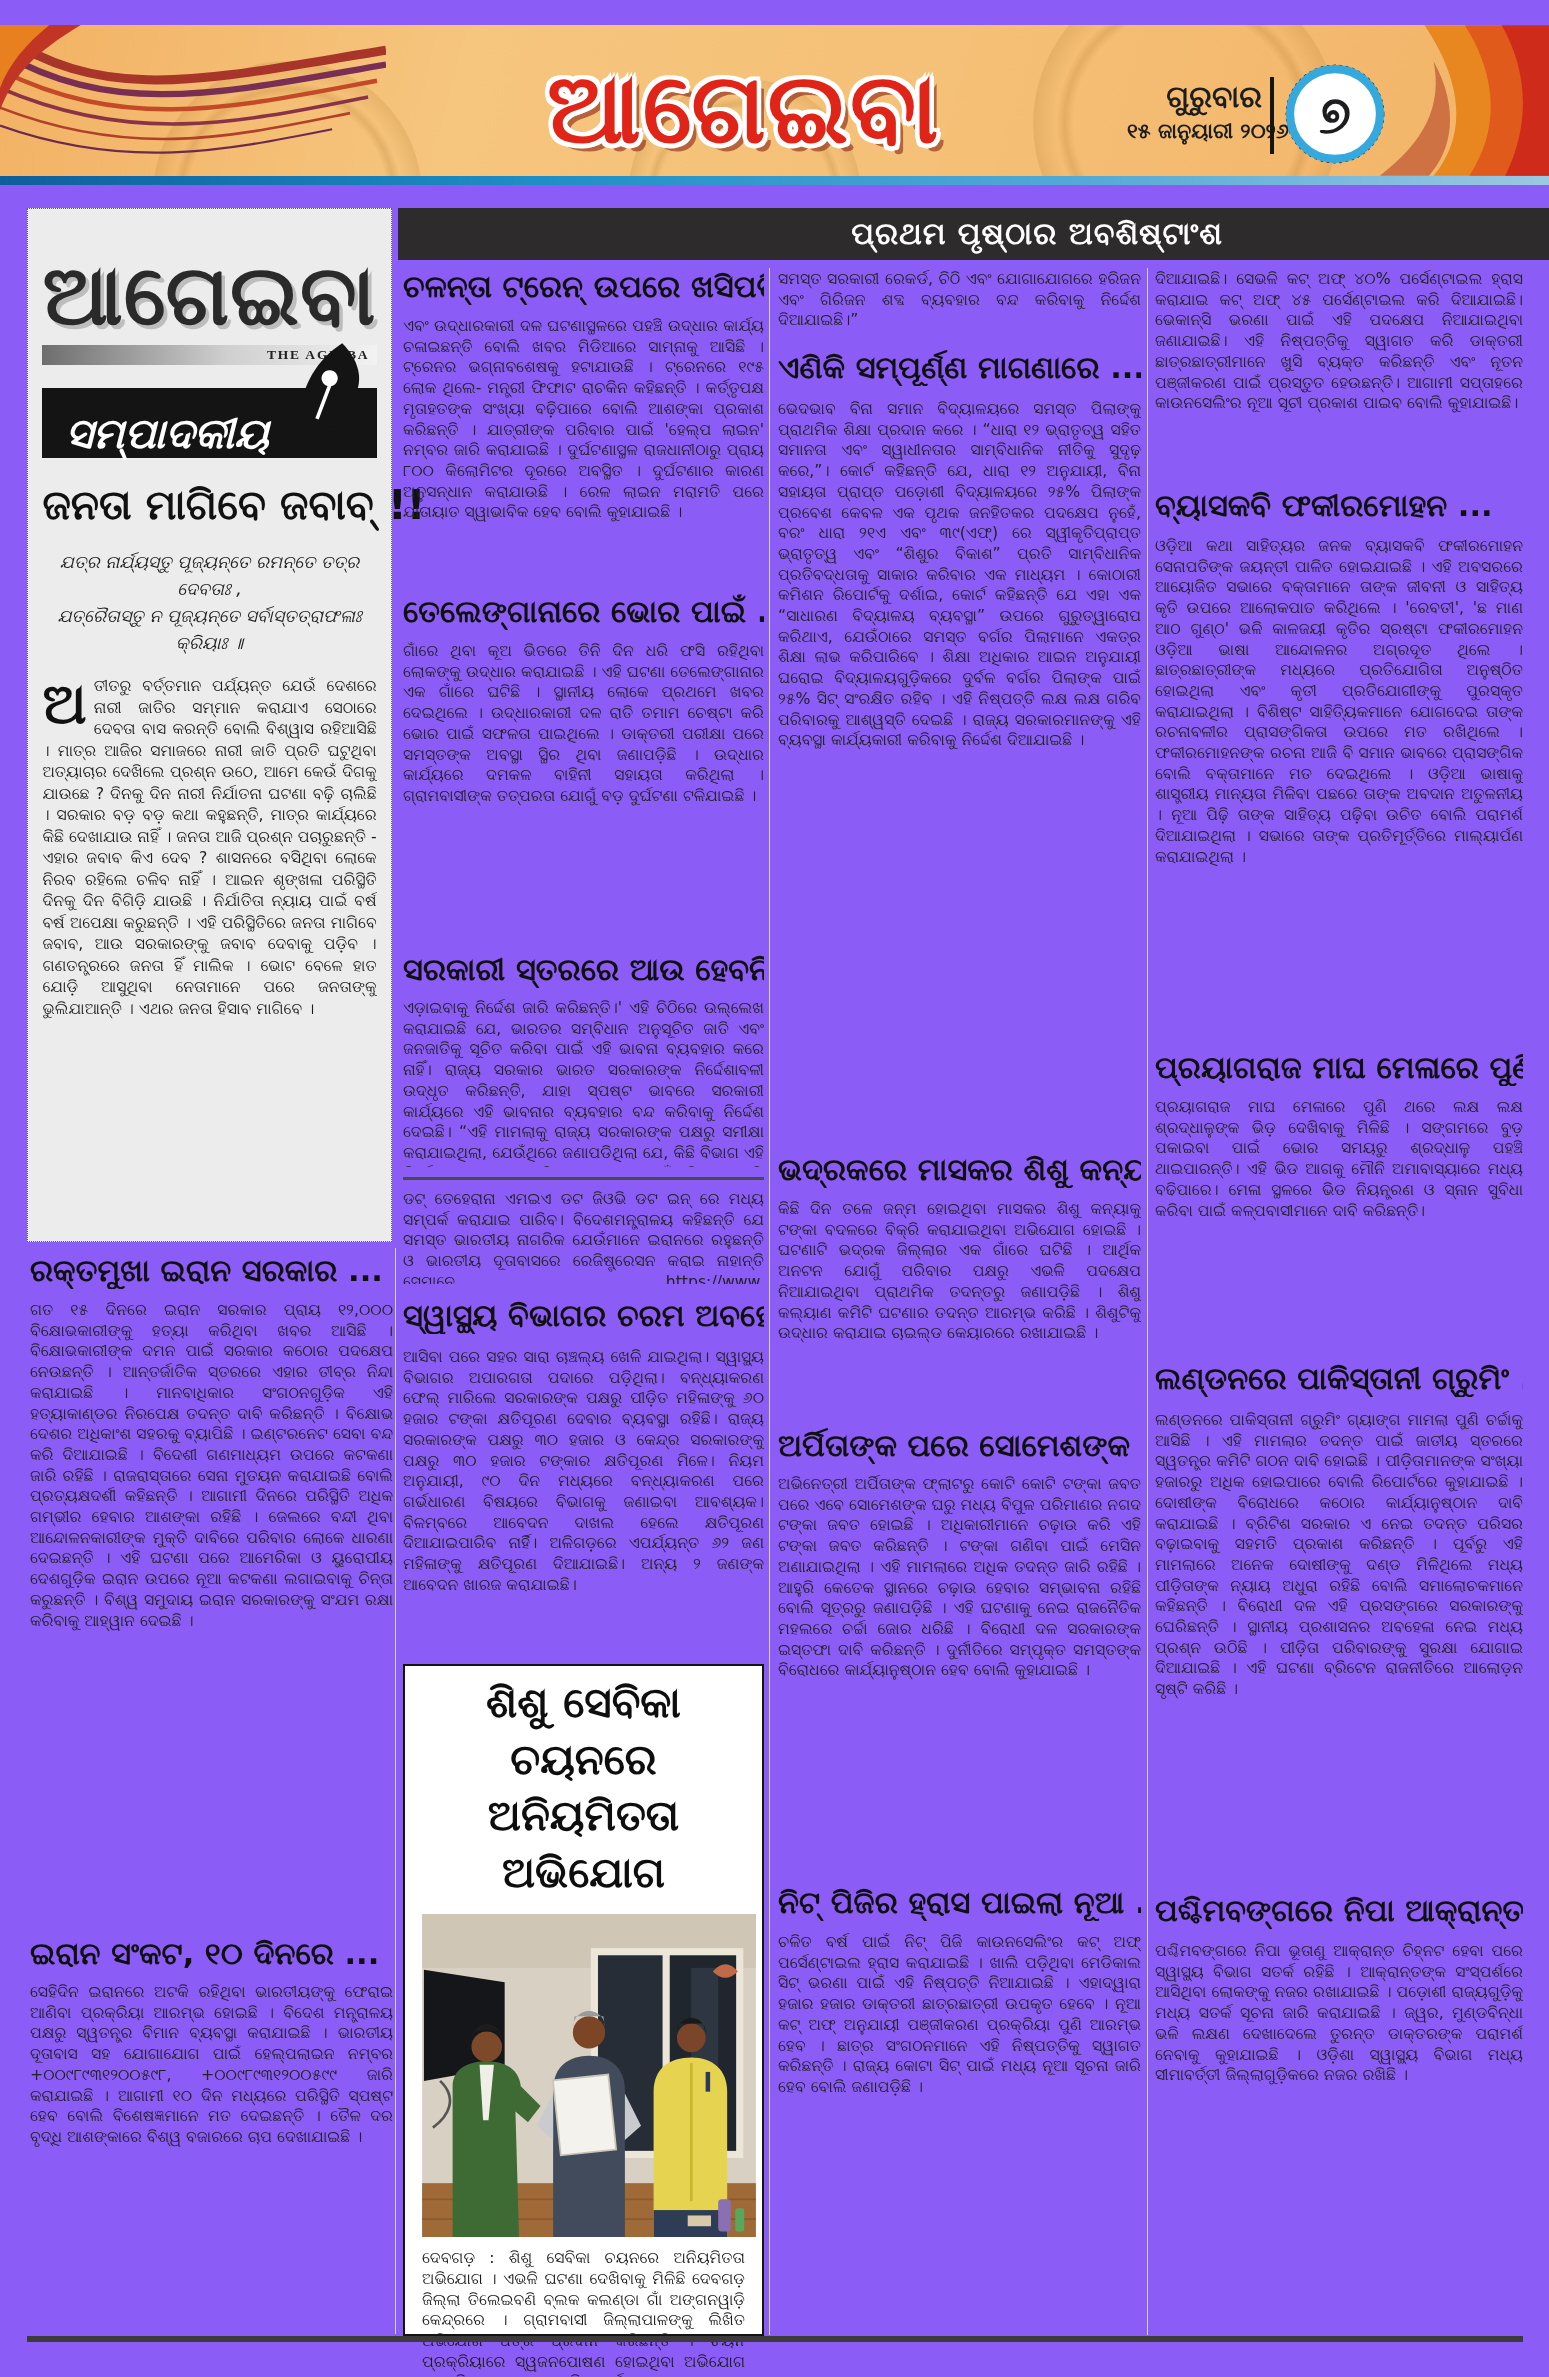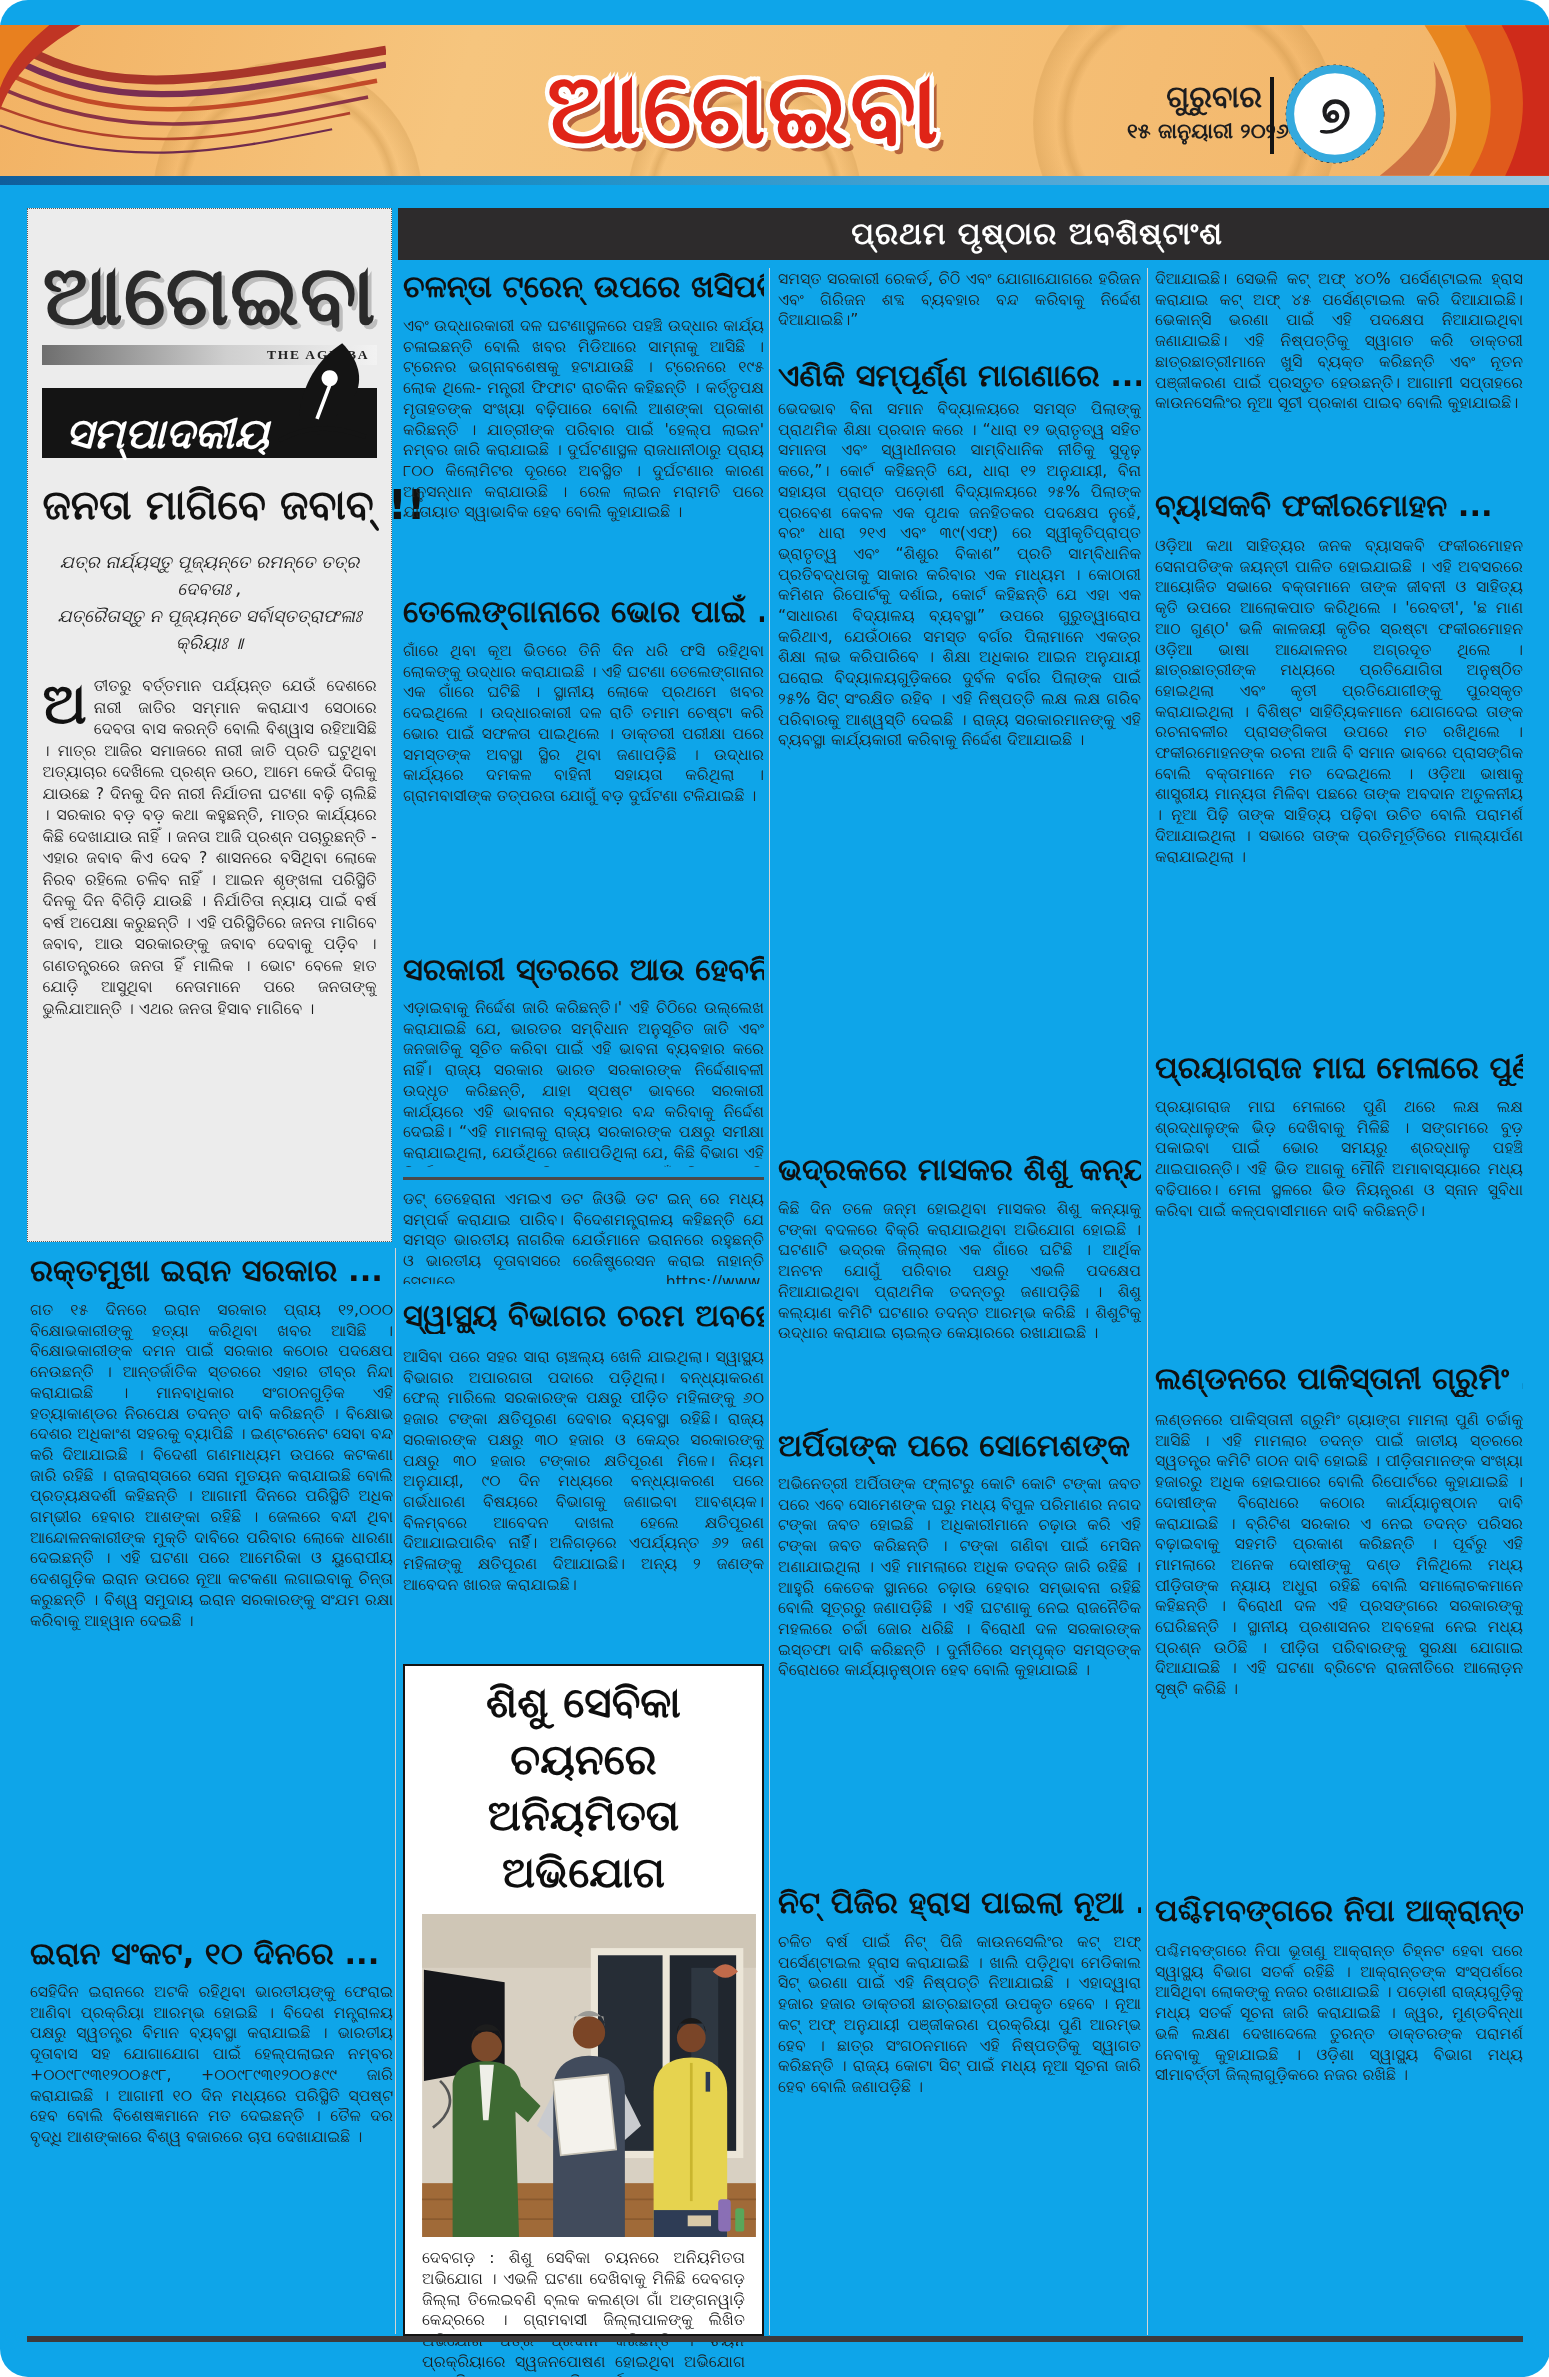--- a/index.html
+++ b/index.html
@@ -1,17 +1,17 @@
 <!DOCTYPE html>
 <html style="font-size:14.4px"><head>
 <meta charset="utf-8">
 <style>
   html,body{margin:0;padding:0;background:#ffffff;}
   body{font-family:"DejaVu Sans","Liberation Sans",sans-serif;color:#1c1c1c;}
-  #page{position:relative;width:1550px;height:2377px;background:#0ea5e9;overflow:hidden;border-radius:28px;}
+  #page{position:relative;width:1550px;height:2377px;background:#8b5cf6;overflow:hidden;}
 
   
   #header-band{position:absolute;left:0;top:25px;width:1550px;height:151px;
     background:linear-gradient(105deg,#f2b264 0%,#f6c57e 30%,#f5c077 60%,#f2b468 100%);overflow:hidden;}
   .mandala{position:absolute;border-radius:50%;
     background:radial-gradient(circle,rgba(190,140,60,0) 52%,rgba(185,130,55,.28) 56%,rgba(185,130,55,0) 60%,rgba(185,130,55,.22) 70%,rgba(185,130,55,0) 74%);}
   #blue-stripe{position:absolute;left:0;top:176px;width:1550px;height:9px;
     background:linear-gradient(to right,#0f5e9c,#1e8fc6 35%,#55a9d6 70%,#9cc8e2);}
   #masthead{position:absolute;left:50%;top:27px;transform:translateX(-58%);
     font-size:97px;font-weight:bold;color:#e02417;letter-spacing:1.8px;white-space:nowrap;
@@ -191,21 +191,21 @@
       <g>
         <rect x="330" y="318" width="14" height="36" rx="4" fill="#8a6fb5"></rect>
         <rect x="349" y="328" width="10" height="26" rx="3" fill="#5aa65a"></rect>
         <rect x="296" y="336" width="26" height="12" fill="#d9c9a8"></rect>
       </g>
     </svg>
     <div id="box-body">ଦେବଗଡ଼ : ଶିଶୁ ସେବିକା ଚୟନରେ ଅନିୟମିତତା ଅଭିଯୋଗ । ଏଭଳି ଘଟଣା ଦେଖିବାକୁ ମିଳିଛି ଦେବଗଡ଼ ଜିଲ୍ଲା ତିଲେଇବଣି ବ୍ଲକ କଲଣ୍ଡା ଗାଁ ଅଙ୍ଗନୱାଡ଼ି କେନ୍ଦ୍ରରେ । ଗ୍ରାମବାସୀ ଜିଲ୍ଲାପାଳଙ୍କୁ ଲିଖିତ ଅଭିଯୋଗ ପତ୍ର ପ୍ରଦାନ କରିଛନ୍ତି । ଚୟନ ପ୍ରକ୍ରିୟାରେ ସ୍ୱଜନପୋଷଣ ହୋଇଥିବା ଅଭିଯୋଗ ହୋଇଛି । ତଦନ୍ତ କରି କାର୍ଯ୍ୟାନୁଷ୍ଠାନ ଗ୍ରହଣ କରାଯିବ ବୋଲି ପ୍ରଶାସନ ପକ୍ଷରୁ କୁହାଯାଇଛି ।</div>
   </div>
 
   <div class="body" style="left:778px;top:269px;width:363px;height:65px;">ସମସ୍ତ ସରକାରୀ ରେକର୍ଡ, ଚିଠି ଏବଂ ଯୋଗାଯୋଗରେ ହରିଜନ ଏବଂ ଗିରିଜନ ଶବ୍ଦ ବ୍ୟବହାର ବନ୍ଦ କରିବାକୁ ନିର୍ଦ୍ଦେଶ ଦିଆଯାଇଛି।”</div>
-  <div class="headline" style="left:778px;top:350px;width:363px;margin-top:8px;">ଏଣିକି ସମ୍ପୂର୍ଣ୍ଣ ମାଗଣାରେ ...</div>
+  <div class="headline" style="left:778px;top:350px;width:363px;">ଏଣିକି ସମ୍ପୂର୍ଣ୍ଣ ମାଗଣାରେ ...</div>
   <div class="body" style="left:778px;top:399px;width:363px;height:734px;">ଭେଦଭାବ ବିନା ସମାନ ବିଦ୍ୟାଳୟରେ ସମସ୍ତ ପିଲାଙ୍କୁ ପ୍ରାଥମିକ ଶିକ୍ଷା ପ୍ରଦାନ କରେ । “ଧାରା ୧୨ ଭ୍ରାତୃତ୍ୱ ସହିତ ସମାନତା ଏବଂ ସ୍ୱାଧୀନତାର ସାମ୍ବିଧାନିକ ନୀତିକୁ ସୁଦୃଢ଼ କରେ,”। କୋର୍ଟ କହିଛନ୍ତି ଯେ, ଧାରା ୧୨ ଅନୁଯାୟୀ, ବିନା ସହାୟତା ପ୍ରାପ୍ତ ପଡ଼ୋଶୀ ବିଦ୍ୟାଳୟରେ ୨୫% ପିଲାଙ୍କ ପ୍ରବେଶ କେବଳ ଏକ ପୃଥକ ଜନହିତକର ପଦକ୍ଷେପ ନୁହେଁ, ବରଂ ଧାରା ୨୧ଏ ଏବଂ ୩୯(ଏଫ୍) ରେ ସ୍ୱୀକୃତିପ୍ରାପ୍ତ ଭ୍ରାତୃତ୍ୱ ଏବଂ “ଶିଶୁର ବିକାଶ” ପ୍ରତି ସାମ୍ବିଧାନିକ ପ୍ରତିବଦ୍ଧତାକୁ ସାକାର କରିବାର ଏକ ମାଧ୍ୟମ । କୋଠାରୀ କମିଶନ ରିପୋର୍ଟକୁ ଦର୍ଶାଇ, କୋର୍ଟ କହିଛନ୍ତି ଯେ ଏହା ଏକ “ସାଧାରଣ ବିଦ୍ୟାଳୟ ବ୍ୟବସ୍ଥା” ଉପରେ ଗୁରୁତ୍ୱାରୋପ କରିଥାଏ, ଯେଉଁଠାରେ ସମସ୍ତ ବର୍ଗର ପିଲାମାନେ ଏକତ୍ର ଶିକ୍ଷା ଲାଭ କରିପାରିବେ । ଶିକ୍ଷା ଅଧିକାର ଆଇନ ଅନୁଯାୟୀ ଘରୋଇ ବିଦ୍ୟାଳୟଗୁଡ଼ିକରେ ଦୁର୍ବଳ ବର୍ଗର ପିଲାଙ୍କ ପାଇଁ ୨୫% ସିଟ୍ ସଂରକ୍ଷିତ ରହିବ । ଏହି ନିଷ୍ପତ୍ତି ଲକ୍ଷ ଲକ୍ଷ ଗରିବ ପରିବାରକୁ ଆଶ୍ୱସ୍ତି ଦେଇଛି । ରାଜ୍ୟ ସରକାରମାନଙ୍କୁ ଏହି ବ୍ୟବସ୍ଥା କାର୍ଯ୍ୟକାରୀ କରିବାକୁ ନିର୍ଦ୍ଦେଶ ଦିଆଯାଇଛି ।</div>
   <div class="headline" style="left:778px;top:1152px;width:363px;">ଭଦ୍ରକରେ ମାସକର ଶିଶୁ କନ୍ୟା ବିକ୍ରି ...</div>
   <div class="body" style="left:778px;top:1199px;width:363px;height:214px;">କିଛି ଦିନ ତଳେ ଜନ୍ମ ହୋଇଥିବା ମାସକର ଶିଶୁ କନ୍ୟାକୁ ଟଙ୍କା ବଦଳରେ ବିକ୍ରି କରାଯାଇଥିବା ଅଭିଯୋଗ ହୋଇଛି । ଘଟଣାଟି ଭଦ୍ରକ ଜିଲ୍ଲାର ଏକ ଗାଁରେ ଘଟିଛି । ଆର୍ଥିକ ଅନଟନ ଯୋଗୁଁ ପରିବାର ପକ୍ଷରୁ ଏଭଳି ପଦକ୍ଷେପ ନିଆଯାଇଥିବା ପ୍ରାଥମିକ ତଦନ୍ତରୁ ଜଣାପଡ଼ିଛି । ଶିଶୁ କଲ୍ୟାଣ କମିଟି ଘଟଣାର ତଦନ୍ତ ଆରମ୍ଭ କରିଛି । ଶିଶୁଟିକୁ ଉଦ୍ଧାର କରାଯାଇ ଚାଇଲ୍ଡ କେୟାରରେ ରଖାଯାଇଛି ।</div>
   <div class="headline" style="left:778px;top:1428px;width:363px;">ଅର୍ପିତାଙ୍କ ପରେ ସୋମେଶଙ୍କ ...</div>
   <div class="body" style="left:778px;top:1474px;width:363px;height:395px;">ଅଭିନେତ୍ରୀ ଅର୍ପିତାଙ୍କ ଫ୍ଲାଟରୁ କୋଟି କୋଟି ଟଙ୍କା ଜବତ ପରେ ଏବେ ସୋମେଶଙ୍କ ଘରୁ ମଧ୍ୟ ବିପୁଳ ପରିମାଣର ନଗଦ ଟଙ୍କା ଜବତ ହୋଇଛି । ଅଧିକାରୀମାନେ ଚଢ଼ାଉ କରି ଏହି ଟଙ୍କା ଜବତ କରିଛନ୍ତି । ଟଙ୍କା ଗଣିବା ପାଇଁ ମେସିନ ଅଣାଯାଇଥିଲା । ଏହି ମାମଲାରେ ଅଧିକ ତଦନ୍ତ ଜାରି ରହିଛି । ଆହୁରି କେତେକ ସ୍ଥାନରେ ଚଢ଼ାଉ ହେବାର ସମ୍ଭାବନା ରହିଛି ବୋଲି ସୂତ୍ରରୁ ଜଣାପଡ଼ିଛି । ଏହି ଘଟଣାକୁ ନେଇ ରାଜନୈତିକ ମହଲରେ ଚର୍ଚ୍ଚା ଜୋର ଧରିଛି । ବିରୋଧୀ ଦଳ ସରକାରଙ୍କ ଇସ୍ତଫା ଦାବି କରିଛନ୍ତି । ଦୁର୍ନୀତିରେ ସମ୍ପୃକ୍ତ ସମସ୍ତଙ୍କ ବିରୋଧରେ କାର୍ଯ୍ୟାନୁଷ୍ଠାନ ହେବ ବୋଲି କୁହାଯାଇଛି ।</div>
   <div class="headline" style="left:778px;top:1885px;width:363px;">ନିଟ୍ ପିଜିର ହ୍ରାସ ପାଇଲା ନୂଆ ...</div>
   <div class="body" style="left:778px;top:1932px;width:363px;height:399px;">ଚଳିତ ବର୍ଷ ପାଇଁ ନିଟ୍ ପିଜି କାଉନସେଲିଂର କଟ୍ ଅଫ୍ ପର୍ସେଣ୍ଟାଇଲ ହ୍ରାସ କରାଯାଇଛି । ଖାଲି ପଡ଼ିଥିବା ମେଡିକାଲ ସିଟ୍ ଭରଣା ପାଇଁ ଏହି ନିଷ୍ପତ୍ତି ନିଆଯାଇଛି । ଏହାଦ୍ୱାରା ହଜାର ହଜାର ଡାକ୍ତରୀ ଛାତ୍ରଛାତ୍ରୀ ଉପକୃତ ହେବେ । ନୂଆ କଟ୍ ଅଫ୍ ଅନୁଯାୟୀ ପଞ୍ଜୀକରଣ ପ୍ରକ୍ରିୟା ପୁଣି ଆରମ୍ଭ ହେବ । ଛାତ୍ର ସଂଗଠନମାନେ ଏହି ନିଷ୍ପତ୍ତିକୁ ସ୍ୱାଗତ କରିଛନ୍ତି । ରାଜ୍ୟ କୋଟା ସିଟ୍ ପାଇଁ ମଧ୍ୟ ନୂଆ ସୂଚନା ଜାରି ହେବ ବୋଲି ଜଣାପଡ଼ିଛି ।</div>
 
   <div class="body" style="left:1155px;top:269px;width:368px;height:205px;">ଦିଆଯାଇଛି। ସେଭଳି କଟ୍ ଅଫ୍ ୪୦% ପର୍ସେଣ୍ଟାଇଲ ହ୍ରାସ କରାଯାଇ କଟ୍ ଅଫ୍ ୪୫ ପର୍ସେଣ୍ଟାଇଲ କରି ଦିଆଯାଇଛି। ଭେକାନ୍ସି ଭରଣା ପାଇଁ ଏହି ପଦକ୍ଷେପ ନିଆଯାଇଥିବା ଜଣାଯାଇଛି। ଏହି ନିଷ୍ପତ୍ତିକୁ ସ୍ୱାଗତ କରି ଡାକ୍ତରୀ ଛାତ୍ରଛାତ୍ରୀମାନେ ଖୁସି ବ୍ୟକ୍ତ କରିଛନ୍ତି ଏବଂ ନୂତନ ପଞ୍ଜୀକରଣ ପାଇଁ ପ୍ରସ୍ତୁତ ହେଉଛନ୍ତି। ଆଗାମୀ ସପ୍ତାହରେ କାଉନସେଲିଂର ନୂଆ ସୂଚୀ ପ୍ରକାଶ ପାଇବ ବୋଲି କୁହାଯାଇଛି।</div>
   <div class="headline" style="left:1155px;top:488px;width:368px;">ବ୍ୟାସକବି ଫକୀରମୋହନ ...</div>

